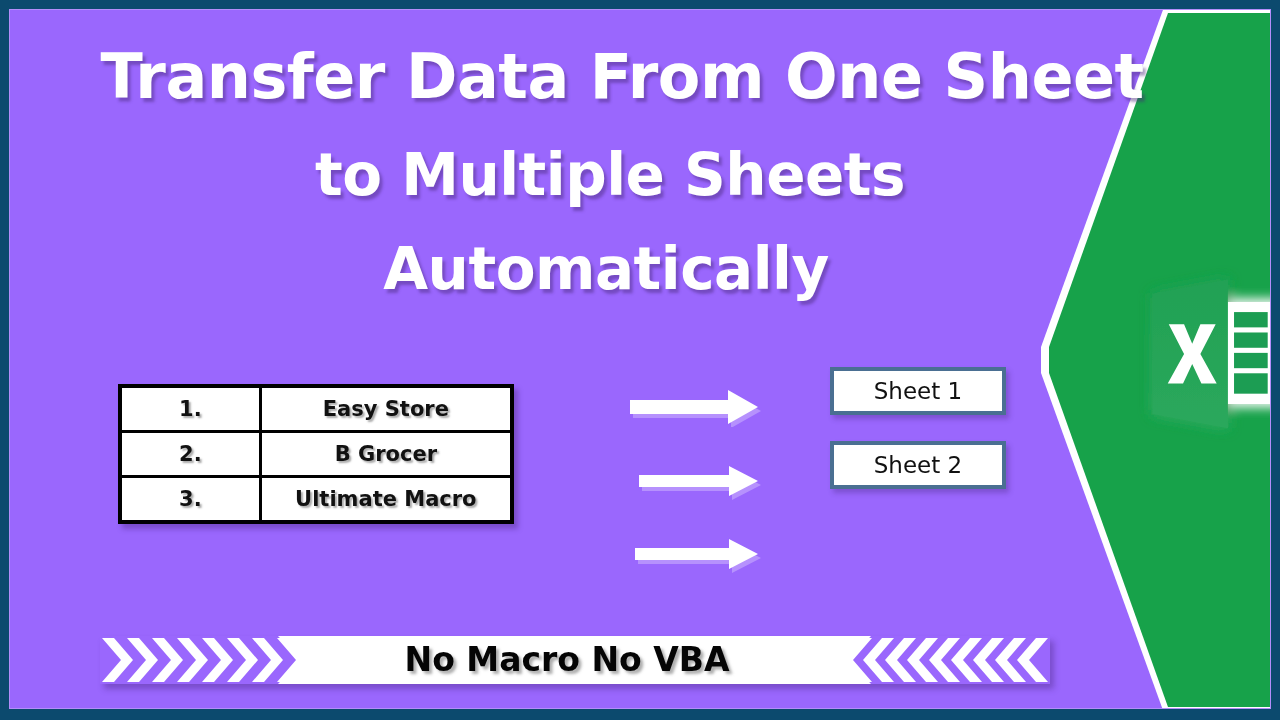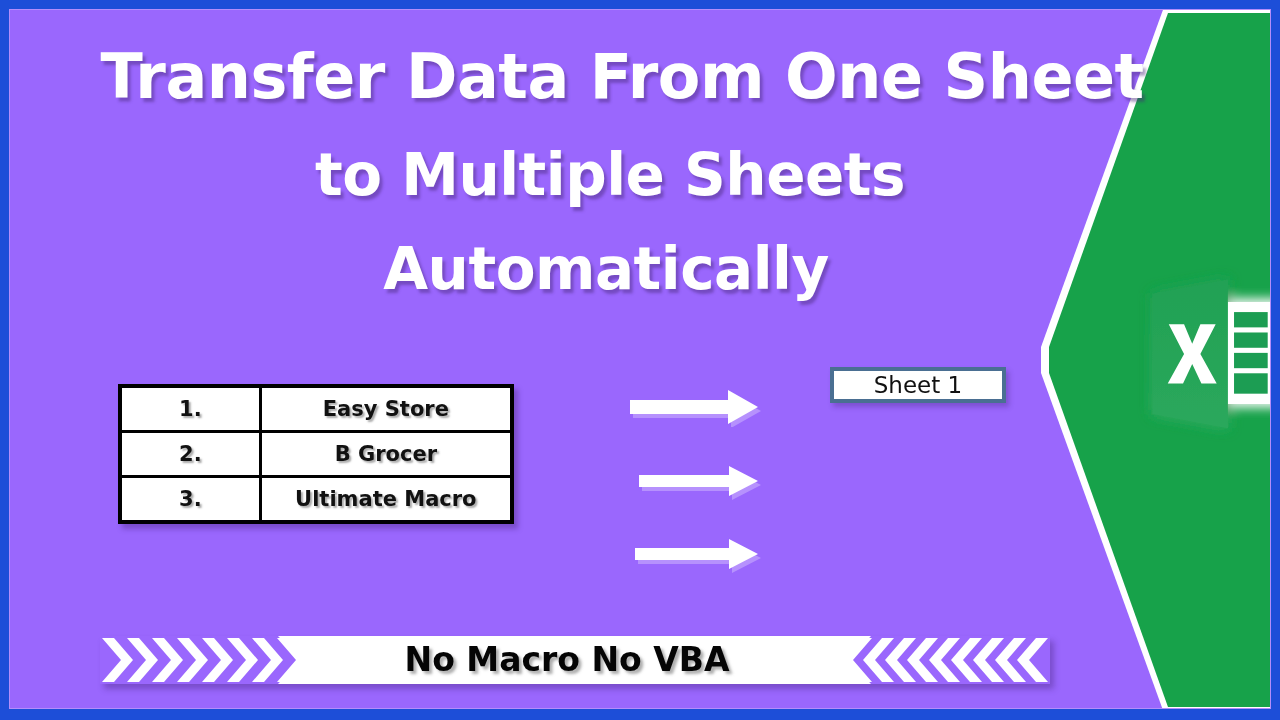--- a/index.html
+++ b/index.html
@@ -14,21 +14,21 @@
     overflow: hidden;
     background: #f2edfb;
     font-family: "Liberation Sans", sans-serif;
   }
 
   
   #frame-outer {
     position: absolute;
     left: 0; top: 0;
     width: 1280px; height: 720px;
-    background: #1d4ed8;
+    background: #0c4a6e;
     box-sizing: border-box;
   }
   #frame-inner {
     position: absolute;
     left: 9px; top: 9px;
     width: 1262px; height: 700px;
     background: #9a67fd;
     box-sizing: border-box;
     border: 1px solid #b48dfb;
     overflow: hidden;
@@ -111,21 +111,21 @@
     height: 40px;
     z-index: 3;
   }
   .arrow-row svg { display: block; }
 
   
   .sheet-box {
     position: absolute;
     left: 820px;
     width: 176px;
-    height: 36px;
+    height: 48px;
     background: #ffffff;
     border: 4px solid #4a6f92;
     box-sizing: border-box;
     display: flex;
     align-items: center;
     justify-content: center;
     font-family: "DejaVu Sans", sans-serif;
     font-size: 23px;
     color: #111111;
     box-shadow: 3px 4px 5px rgba(60,30,110,0.3);
@@ -217,20 +217,23 @@
         <svg width="134" height="40" viewBox="0 0 134 40">
           <g>
             <polygon points="8,14 102,14 102,5 131,20 102,35 102,26 8,26" fill="#ffffff" transform="translate(3,4)" opacity="0.28"></polygon>
             <polygon points="8,14 102,14 102,5 131,20 102,35 102,26 8,26" fill="#ffffff"></polygon>
           </g>
         </svg>
       </div>
 
       <div class="sheet-box" style="top:357px;">
         <span>Sheet 1</span>
+      </div>
+      <div class="sheet-box" style="top:431px;">
+        <span>Sheet 2</span>
       </div>
 
       <div id="banner">
         <div id="banner-bg"></div>
 
         <div class="chev-strip" id="chev-left">
           <svg width="205" height="48" viewBox="0 0 205 48">
             <rect x="0" y="0" width="205" height="48" fill="#9a67fd"></rect>
             <g fill="#ffffff">
               <polygon points="2,2 14,2 33,24 14,46 2,46 21,24"></polygon>

